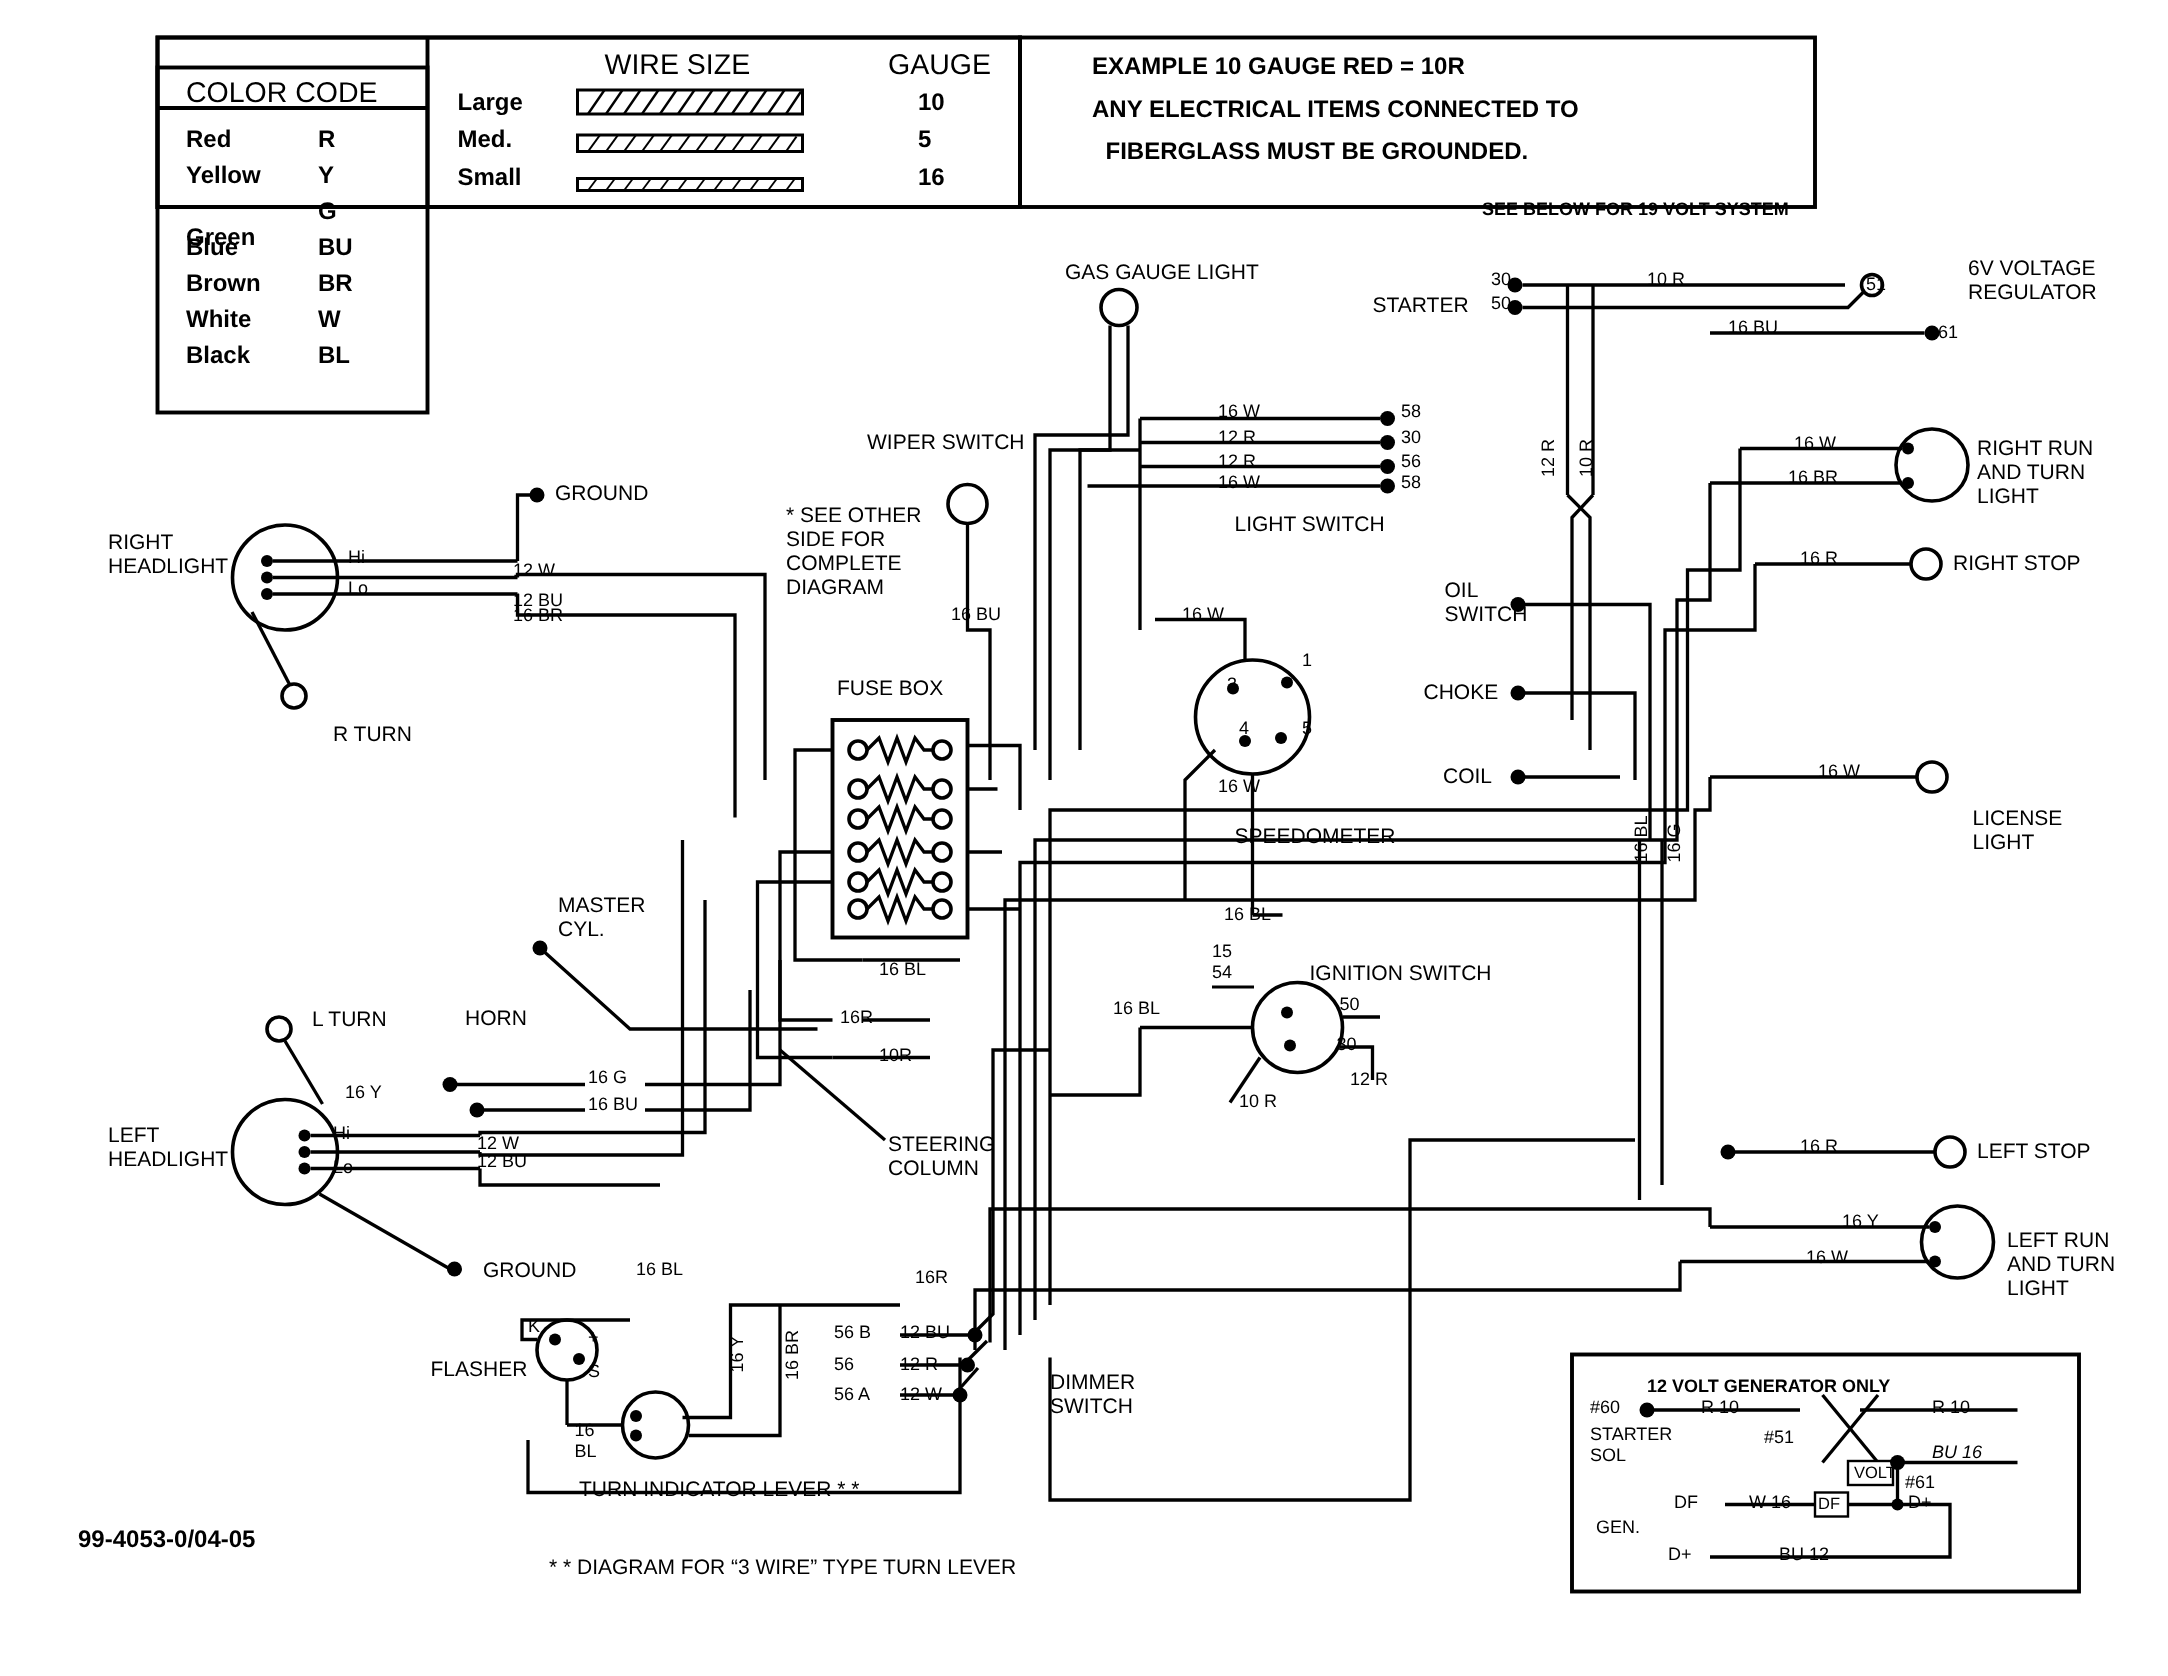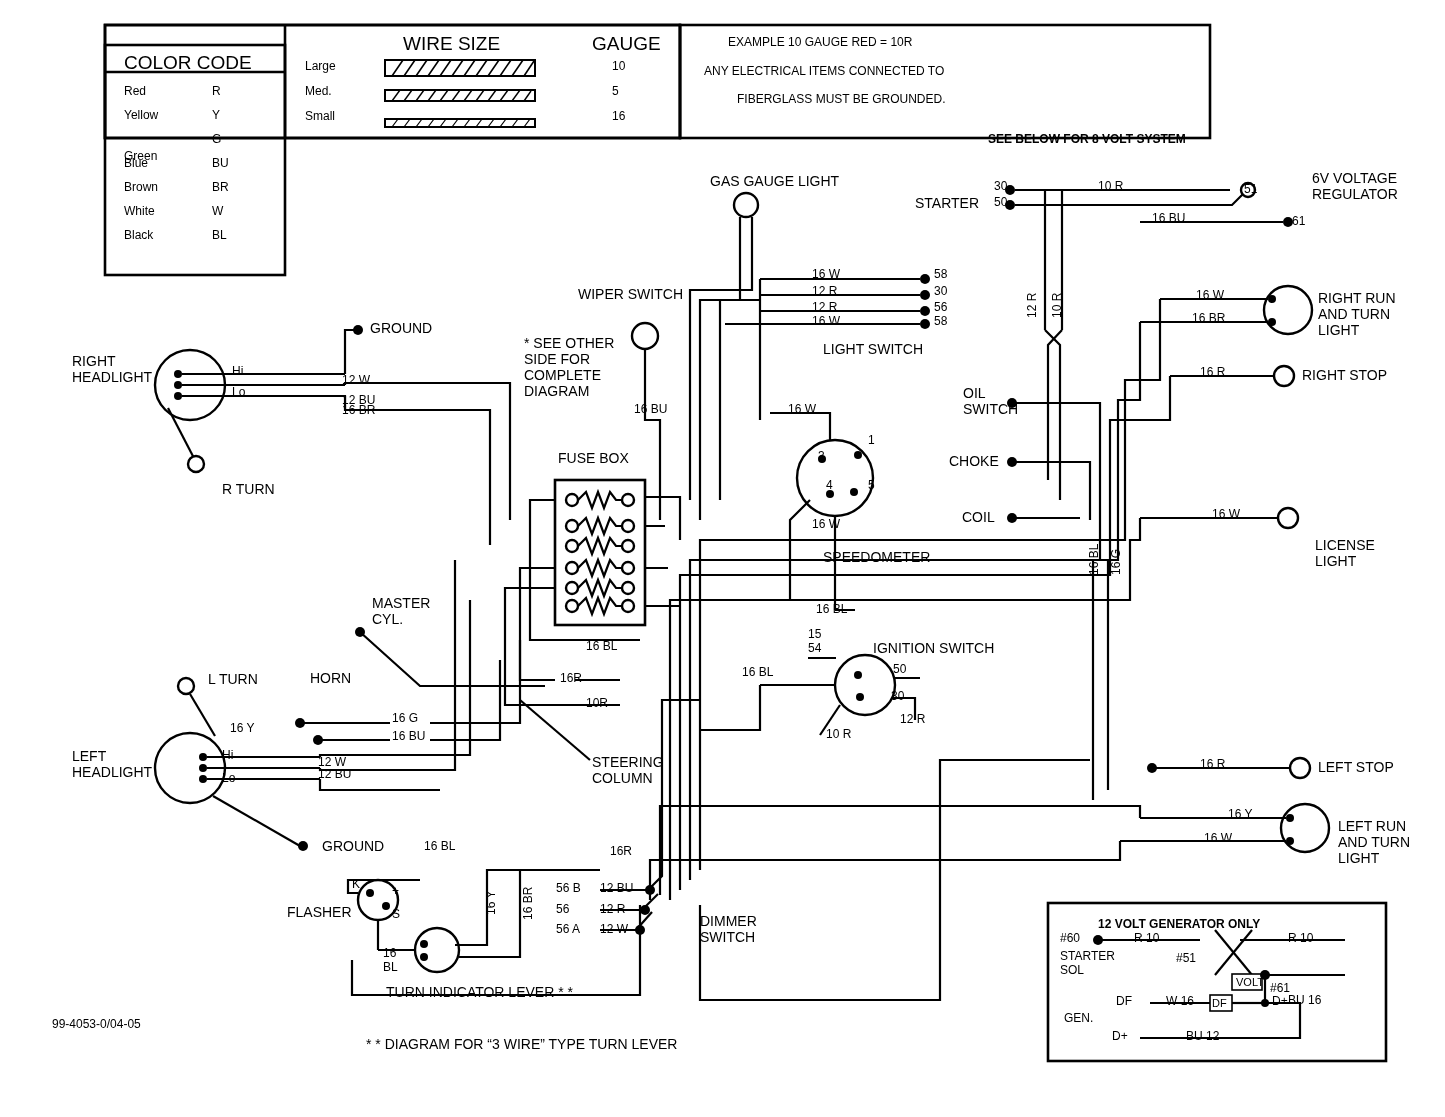--- a/index.html
+++ b/index.html
@@ -2,21 +2,21 @@
 <html><head>
 <meta charset="utf-8">
 <style>
   html,body{margin:0;padding:0;background:#fff;}
   body{font-family:"Liberation Sans", sans-serif;color:#000;}
   #sheet{position:relative;width:1445px;height:1117px;background:#fff;overflow:hidden;}
   .lbl{position:absolute;font-size:14px;line-height:1.15;white-space:pre;}
   .lbl.sm{font-size:12px;}
   .lbl.xs{font-size:11px;}
   .lbl.big{font-size:19px;}
-  .lbl.med{font-size:12px;}
+  .lbl.med{font-size:16px;font-weight:bold;}
   .lbl.b{font-weight:bold;}
   .lbl.c{text-align:left;}
   svg{position:absolute;left:0;top:0;}
   .w{fill:none;stroke:#000;stroke-width:2.2;}
   .bx{fill:none;stroke:#000;stroke-width:2.6;}
   .dot{fill:#000;}
   .ring{fill:#fff;stroke:#000;stroke-width:2.4;}
 </style>
 </head>
 <body>
@@ -267,23 +267,23 @@
 <div class="lbl big" style="left:403px;top:33px;">WIRE SIZE</div>
 <div class="lbl big" style="left:592px;top:33px;">GAUGE</div>
 <div class="lbl med" style="left:305px;top:60px;">Large</div>
 <div class="lbl med" style="left:305px;top:85px;">Med.</div>
 <div class="lbl med" style="left:305px;top:110px;text-align:right;">Small</div>
 <div class="lbl med" style="left:612px;top:60px;">10</div>
 <div class="lbl med" style="left:612px;top:85px;">5</div>
 <div class="lbl med" style="left:612px;top:110px;">16</div>
 
 <div class="lbl med" style="left:728px;top:36px;">EXAMPLE 10 GAUGE RED = 10R</div>
-<div class="lbl med" style="left:704px;top:65px;">ANY ELECTRICAL ITEMS CONNECTED TO</div>
+<div class="lbl med" style="left:728px;top:65px;">ANY ELECTRICAL ITEMS CONNECTED TO</div>
 <div class="lbl med" style="left:737px;top:93px;">FIBERGLASS MUST BE GROUNDED.</div>
-<div class="lbl sm b" style="left:988px;top:133px;">SEE BELOW FOR 8 VOLT SYSTEM</div>
+<div class="lbl sm b" style="left:988px;top:133px;">SEE BELOW FOR 19 VOLT SYSTEM</div>
 
 <div class="lbl c" style="left:72px;top:353px;width:90px;">RIGHT<br>HEADLIGHT</div>
 <div class="lbl c" style="left:72px;top:748px;width:90px;">LEFT<br>HEADLIGHT</div>
 <div class="lbl" style="left:222px;top:481px;">R TURN</div>
 <div class="lbl" style="left:208px;top:671px;">L TURN</div>
 <div class="lbl" style="left:370px;top:320px;">GROUND</div>
 <div class="lbl" style="left:322px;top:838px;">GROUND</div>
 <div class="lbl" style="left:710px;top:173px;">GAS GAUGE LIGHT</div>
 <div class="lbl" style="left:578px;top:286px;">WIPER SWITCH</div>
 <div class="lbl" style="left:524px;top:335px;">* SEE OTHER<br>SIDE FOR<br>COMPLETE<br>DIAGRAM</div>
@@ -389,21 +389,21 @@
 <div class="lbl sm" style="left:600px;top:903px;">12 R</div>
 <div class="lbl sm" style="left:600px;top:923px;">12 W</div>
 
 <div class="lbl sm b" style="left:1098px;top:918px;">12 VOLT GENERATOR ONLY</div>
 <div class="lbl sm" style="left:1060px;top:932px;">#60</div>
 <div class="lbl sm" style="left:1060px;top:950px;">STARTER<br>SOL</div>
 <div class="lbl sm" style="left:1176px;top:952px;">#51</div>
 <div class="lbl sm" style="left:1134px;top:932px;">R 10</div>
 <div class="lbl sm" style="left:1288px;top:932px;">R 10</div>
 <div class="lbl sm" style="left:1270px;top:982px;">#61</div>
-<div class="lbl sm" style="left:1288px;top:994px;">BU 16</div>
+<div class="lbl sm" style="left:1288px;top:962px;font-style:italic;">BU 16</div>
 <div class="lbl xs" style="left:1236px;top:976px;">VOLT</div>
 <div class="lbl sm" style="left:1116px;top:995px;">DF</div>
 <div class="lbl sm" style="left:1166px;top:995px;">W 16</div>
 <div class="lbl xs" style="left:1212px;top:997px;">DF</div>
 <div class="lbl sm" style="left:1272px;top:995px;">D+</div>
 <div class="lbl sm" style="left:1064px;top:1012px;">GEN.</div>
 <div class="lbl sm" style="left:1112px;top:1030px;">D+</div>
 <div class="lbl sm" style="left:1186px;top:1030px;">BU 12</div>
 
 </div>

